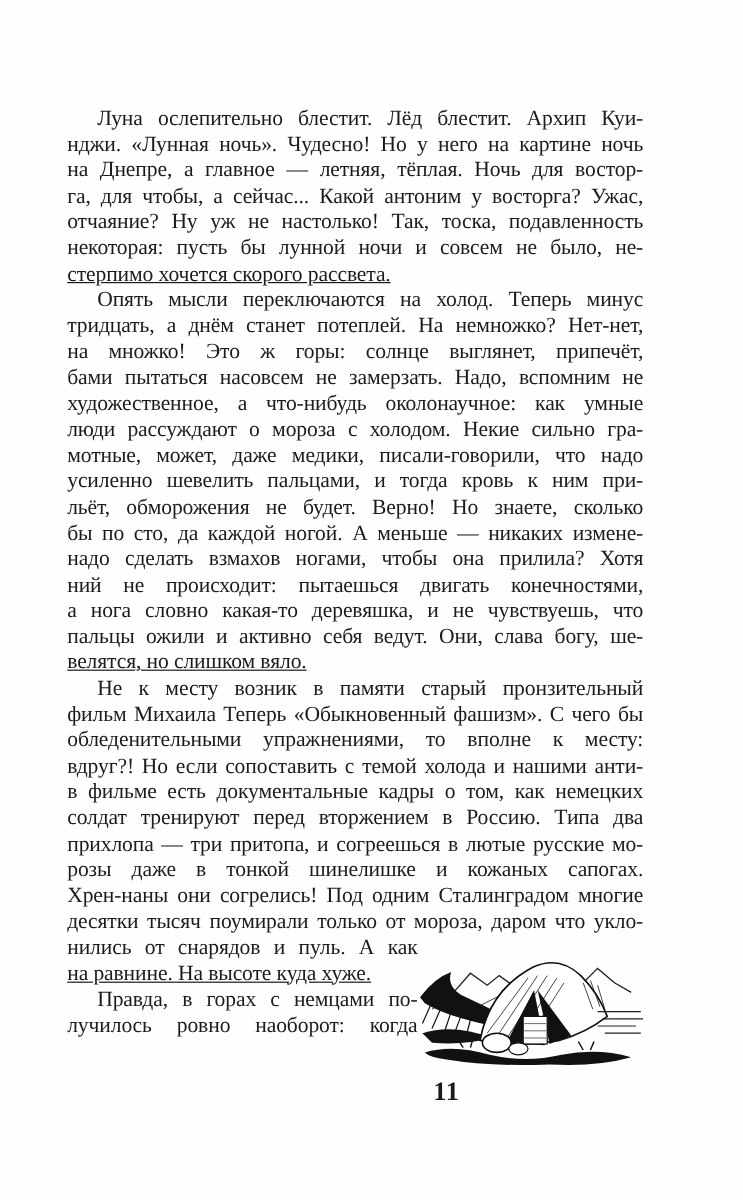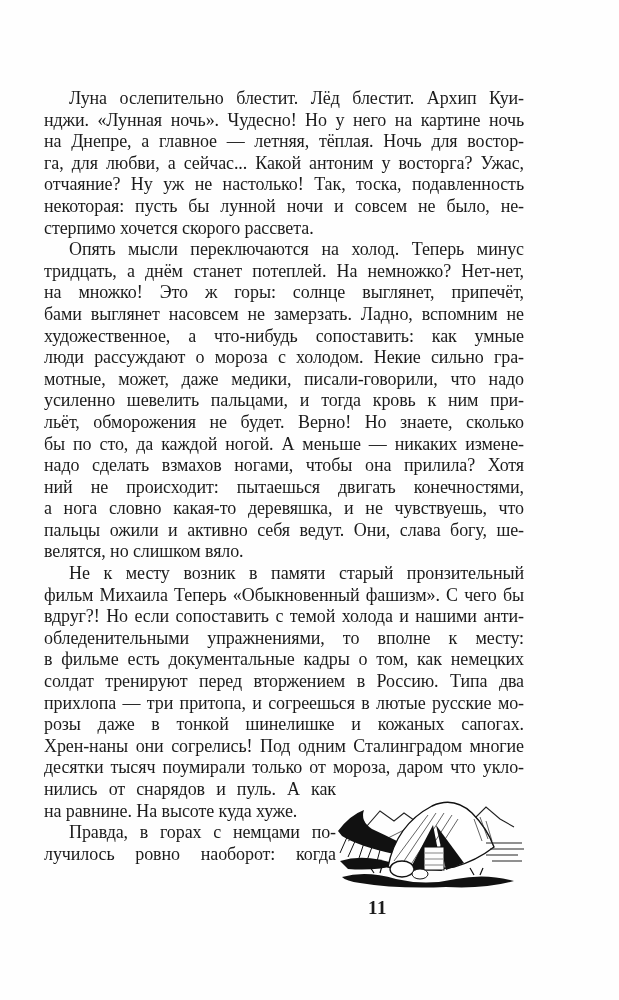--- a/index.html
+++ b/index.html
@@ -5,81 +5,82 @@
   html,body{margin:0;padding:0;background:#ffffff;}
   .page{
     position:relative;
     width:619px;height:1000px;
     background:#fefefe;
     font-family:"Liberation Serif","DejaVu Serif",serif;
     color:#1b1b1b;
     overflow:hidden;
   }
   .textblock{
-    position:absolute;left:44px;top:88px;width:480px;
+    position:absolute;left:56px;top:88px;width:480px;
     font-size:18px;line-height:21.6px;letter-spacing:-0.1px;
   }
   .ln{
     text-align:justify;
     text-align-last:justify;
   }
   .ln.end{
     text-align:right;
     text-align-last:left;
+    text-decoration:underline;
   }
   .ln.ind{text-indent:25px;}
   .bottom{display:flex;align-items:flex-start;}
   .narrow{width:292px;}
   .illo{width:188px;}
   .illo svg{display:block;margin-top:4px;}
   .pagenum{
-    position:absolute;left:327px;top:897px;width:60px;
-    text-align:right;font-size:19px;font-weight:bold;letter-spacing:0.5px;
+    position:absolute;left:342px;top:897px;width:60px;
+    text-align:center;font-size:22px;font-weight:bold;letter-spacing:0.5px;
   }
 </style>
 </head>
 <body>
 
 <div class="page">
 
   <div class="textblock">
 
     <div>
       <div class="ln ind">Луна ослепительно блестит. Лёд блестит. Архип Куи-</div>
       <div class="ln">нджи. «Лунная ночь». Чудесно! Но у него на картине ночь</div>
       <div class="ln">на Днепре, а главное — летняя, тёплая. Ночь для востор-</div>
-      <div class="ln">га, для любви, а сейчас... Какой антоним у восторга? Ужас,</div>
+      <div class="ln">га, для чтобы, а сейчас... Какой антоним у восторга? Ужас,</div>
       <div class="ln">отчаяние? Ну уж не настолько! Так, тоска, подавленность</div>
       <div class="ln">некоторая: пусть бы лунной ночи и совсем не было, не-</div>
       <div class="ln end">стерпимо хочется скорого рассвета.</div>
     </div>
 
     <div>
       <div class="ln ind">Опять мысли переключаются на холод. Теперь минус</div>
       <div class="ln">тридцать, а днём станет потеплей. На немножко? Нет-нет,</div>
       <div class="ln">на множко! Это ж горы: солнце выглянет, припечёт,</div>
-      <div class="ln">бами выглянет насовсем не замерзать. Ладно, вспомним не</div>
-      <div class="ln">художественное, а что-нибудь сопоставить: как умные</div>
+      <div class="ln">бами пытаться насовсем не замерзать. Надо, вспомним не</div>
+      <div class="ln">художественное, а что-нибудь околонаучное: как умные</div>
       <div class="ln">люди рассуждают о мороза с холодом. Некие сильно гра-</div>
       <div class="ln">мотные, может, даже медики, писали-говорили, что надо</div>
       <div class="ln">усиленно шевелить пальцами, и тогда кровь к ним при-</div>
       <div class="ln">льёт, обморожения не будет. Верно! Но знаете, сколько</div>
       <div class="ln">бы по сто, да каждой ногой. А меньше — никаких измене-</div>
       <div class="ln">надо сделать взмахов ногами, чтобы она прилила? Хотя</div>
       <div class="ln">ний не происходит: пытаешься двигать конечностями,</div>
       <div class="ln">а нога словно какая-то деревяшка, и не чувствуешь, что</div>
       <div class="ln">пальцы ожили и активно себя ведут. Они, слава богу, ше-</div>
       <div class="ln end">велятся, но слишком вяло.</div>
     </div>
 
     <div>
       <div class="ln ind">Не к месту возник в памяти старый пронзительный</div>
       <div class="ln">фильм Михаила Теперь «Обыкновенный фашизм». С чего бы</div>
+      <div class="ln">обледенительными упражнениями, то вполне к месту:</div>
       <div class="ln">вдруг?! Но если сопоставить с темой холода и нашими анти-</div>
-      <div class="ln">обледенительными упражнениями, то вполне к месту:</div>
       <div class="ln">в фильме есть документальные кадры о том, как немецких</div>
       <div class="ln">солдат тренируют перед вторжением в Россию. Типа два</div>
       <div class="ln">прихлопа — три притопа, и согреешься в лютые русские мо-</div>
       <div class="ln">розы даже в тонкой шинелишке и кожаных сапогах.</div>
       <div class="ln">Хрен-наны они согрелись! Под одним Сталинградом многие</div>
       <div class="ln">десятки тысяч поумирали только от мороза, даром что укло-</div>
     </div>
 
     <div class="bottom">
       <div class="narrow">

